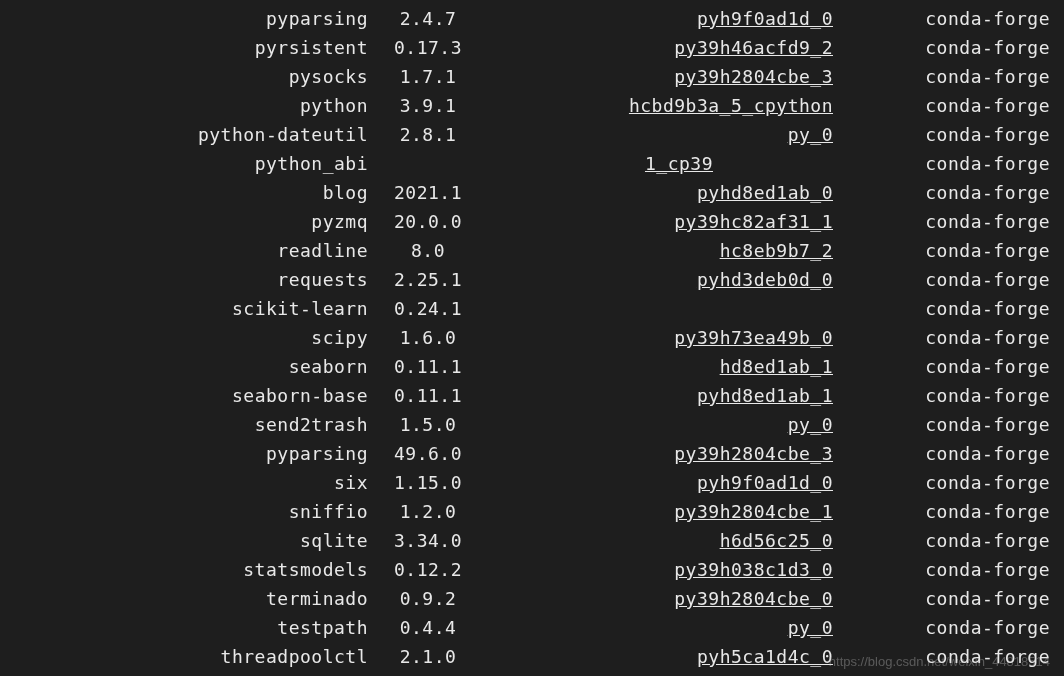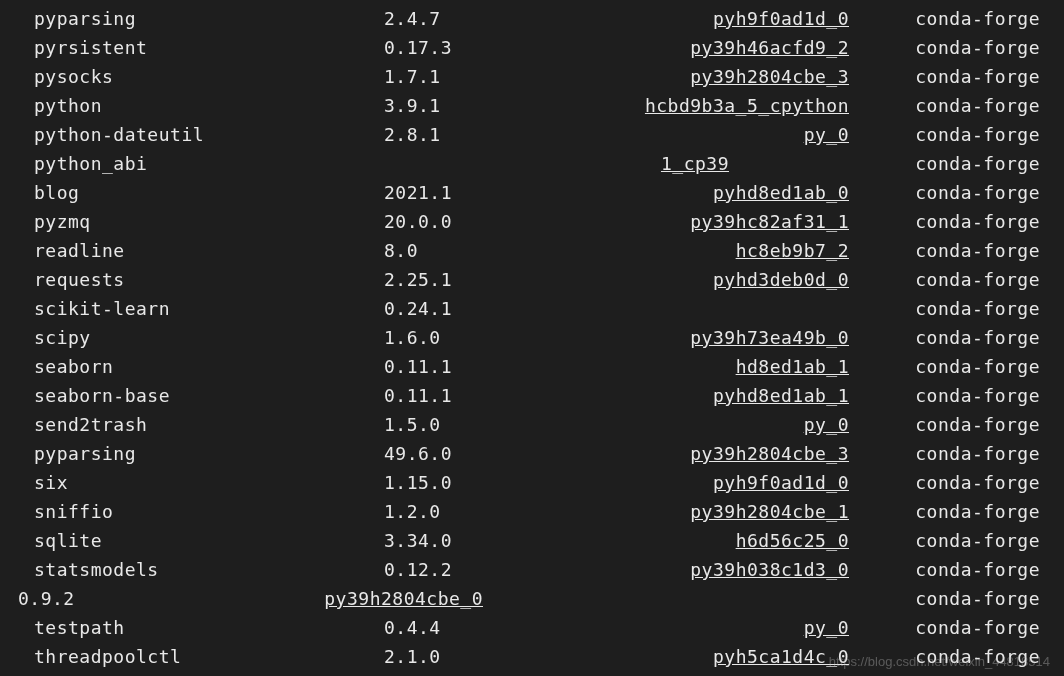--- a/index.html
+++ b/index.html
@@ -14,24 +14,24 @@
     height: 676px;
     overflow: hidden;
     position: relative;
     padding-top: 4px;
     padding-left: 18px;
   }
   .row {
     display: flex;
     white-space: pre;
   }
-  .col-name    { width: 350px; text-align: left; margin-left: 16px; }
-  .col-version { width: 120px; text-align: left; }
+  .col-name    { width: 350px; text-align: right; }
+  .col-version { width: 120px; text-align: center; }
   .col-build   { width: 345px; text-align: right; text-decoration: underline; }
-  .col-channel { flex: 1; text-align: right; padding-right: 24px; }
+  .col-channel { flex: 1; text-align: right; padding-right: 14px; }
   .watermark {
     position: absolute;
     right: 14px;
     bottom: 0;
     font-size: 13px;
     color: rgba(200,200,200,0.35);
     font-family: Arial, sans-serif;
     letter-spacing: 0;
   }
 </style>
@@ -52,19 +52,19 @@
     <div class="row"><span class="col-name">scikit-learn</span><span class="col-version">0.24.1</span><span class="col-channel">conda-forge</span></div>
     <div class="row"><span class="col-name">scipy</span><span class="col-version">1.6.0</span><span class="col-build">py39h73ea49b_0</span><span class="col-channel">conda-forge</span></div>
     <div class="row"><span class="col-name">seaborn</span><span class="col-version">0.11.1</span><span class="col-build">hd8ed1ab_1</span><span class="col-channel">conda-forge</span></div>
     <div class="row"><span class="col-name">seaborn-base</span><span class="col-version">0.11.1</span><span class="col-build">pyhd8ed1ab_1</span><span class="col-channel">conda-forge</span></div>
     <div class="row"><span class="col-name">send2trash</span><span class="col-version">1.5.0</span><span class="col-build">py_0</span><span class="col-channel">conda-forge</span></div>
     <div class="row"><span class="col-name">pyparsing</span><span class="col-version">49.6.0</span><span class="col-build">py39h2804cbe_3</span><span class="col-channel">conda-forge</span></div>
     <div class="row"><span class="col-name">six</span><span class="col-version">1.15.0</span><span class="col-build">pyh9f0ad1d_0</span><span class="col-channel">conda-forge</span></div>
     <div class="row"><span class="col-name">sniffio</span><span class="col-version">1.2.0</span><span class="col-build">py39h2804cbe_1</span><span class="col-channel">conda-forge</span></div>
     <div class="row"><span class="col-name">sqlite</span><span class="col-version">3.34.0</span><span class="col-build">h6d56c25_0</span><span class="col-channel">conda-forge</span></div>
     <div class="row"><span class="col-name">statsmodels</span><span class="col-version">0.12.2</span><span class="col-build">py39h038c1d3_0</span><span class="col-channel">conda-forge</span></div>
-    <div class="row"><span class="col-version">0.9.2</span><span class="col-build">py39h2804cbe_0</span><span class="col-channel">conda-forge</span></div>
+    <div class="row"><span class="col-name">terminado</span><span class="col-version">0.9.2</span><span class="col-build">py39h2804cbe_0</span><span class="col-channel">conda-forge</span></div>
     <div class="row"><span class="col-name">testpath</span><span class="col-version">0.4.4</span><span class="col-build">py_0</span><span class="col-channel">conda-forge</span></div>
     <div class="row"><span class="col-name">threadpoolctl</span><span class="col-version">2.1.0</span><span class="col-build">pyh5ca1d4c_0</span><span class="col-channel">conda-forge</span></div>
     <div class="row"><span class="col-name">tk</span><span class="col-version">8.6.10</span><span class="col-build">hf7e6567_1</span><span class="col-channel">conda-forge</span></div>
   </div>
 
 <div class="watermark">https://blog.csdn.net/weixin_44818514</div>
 
 </body></html>

